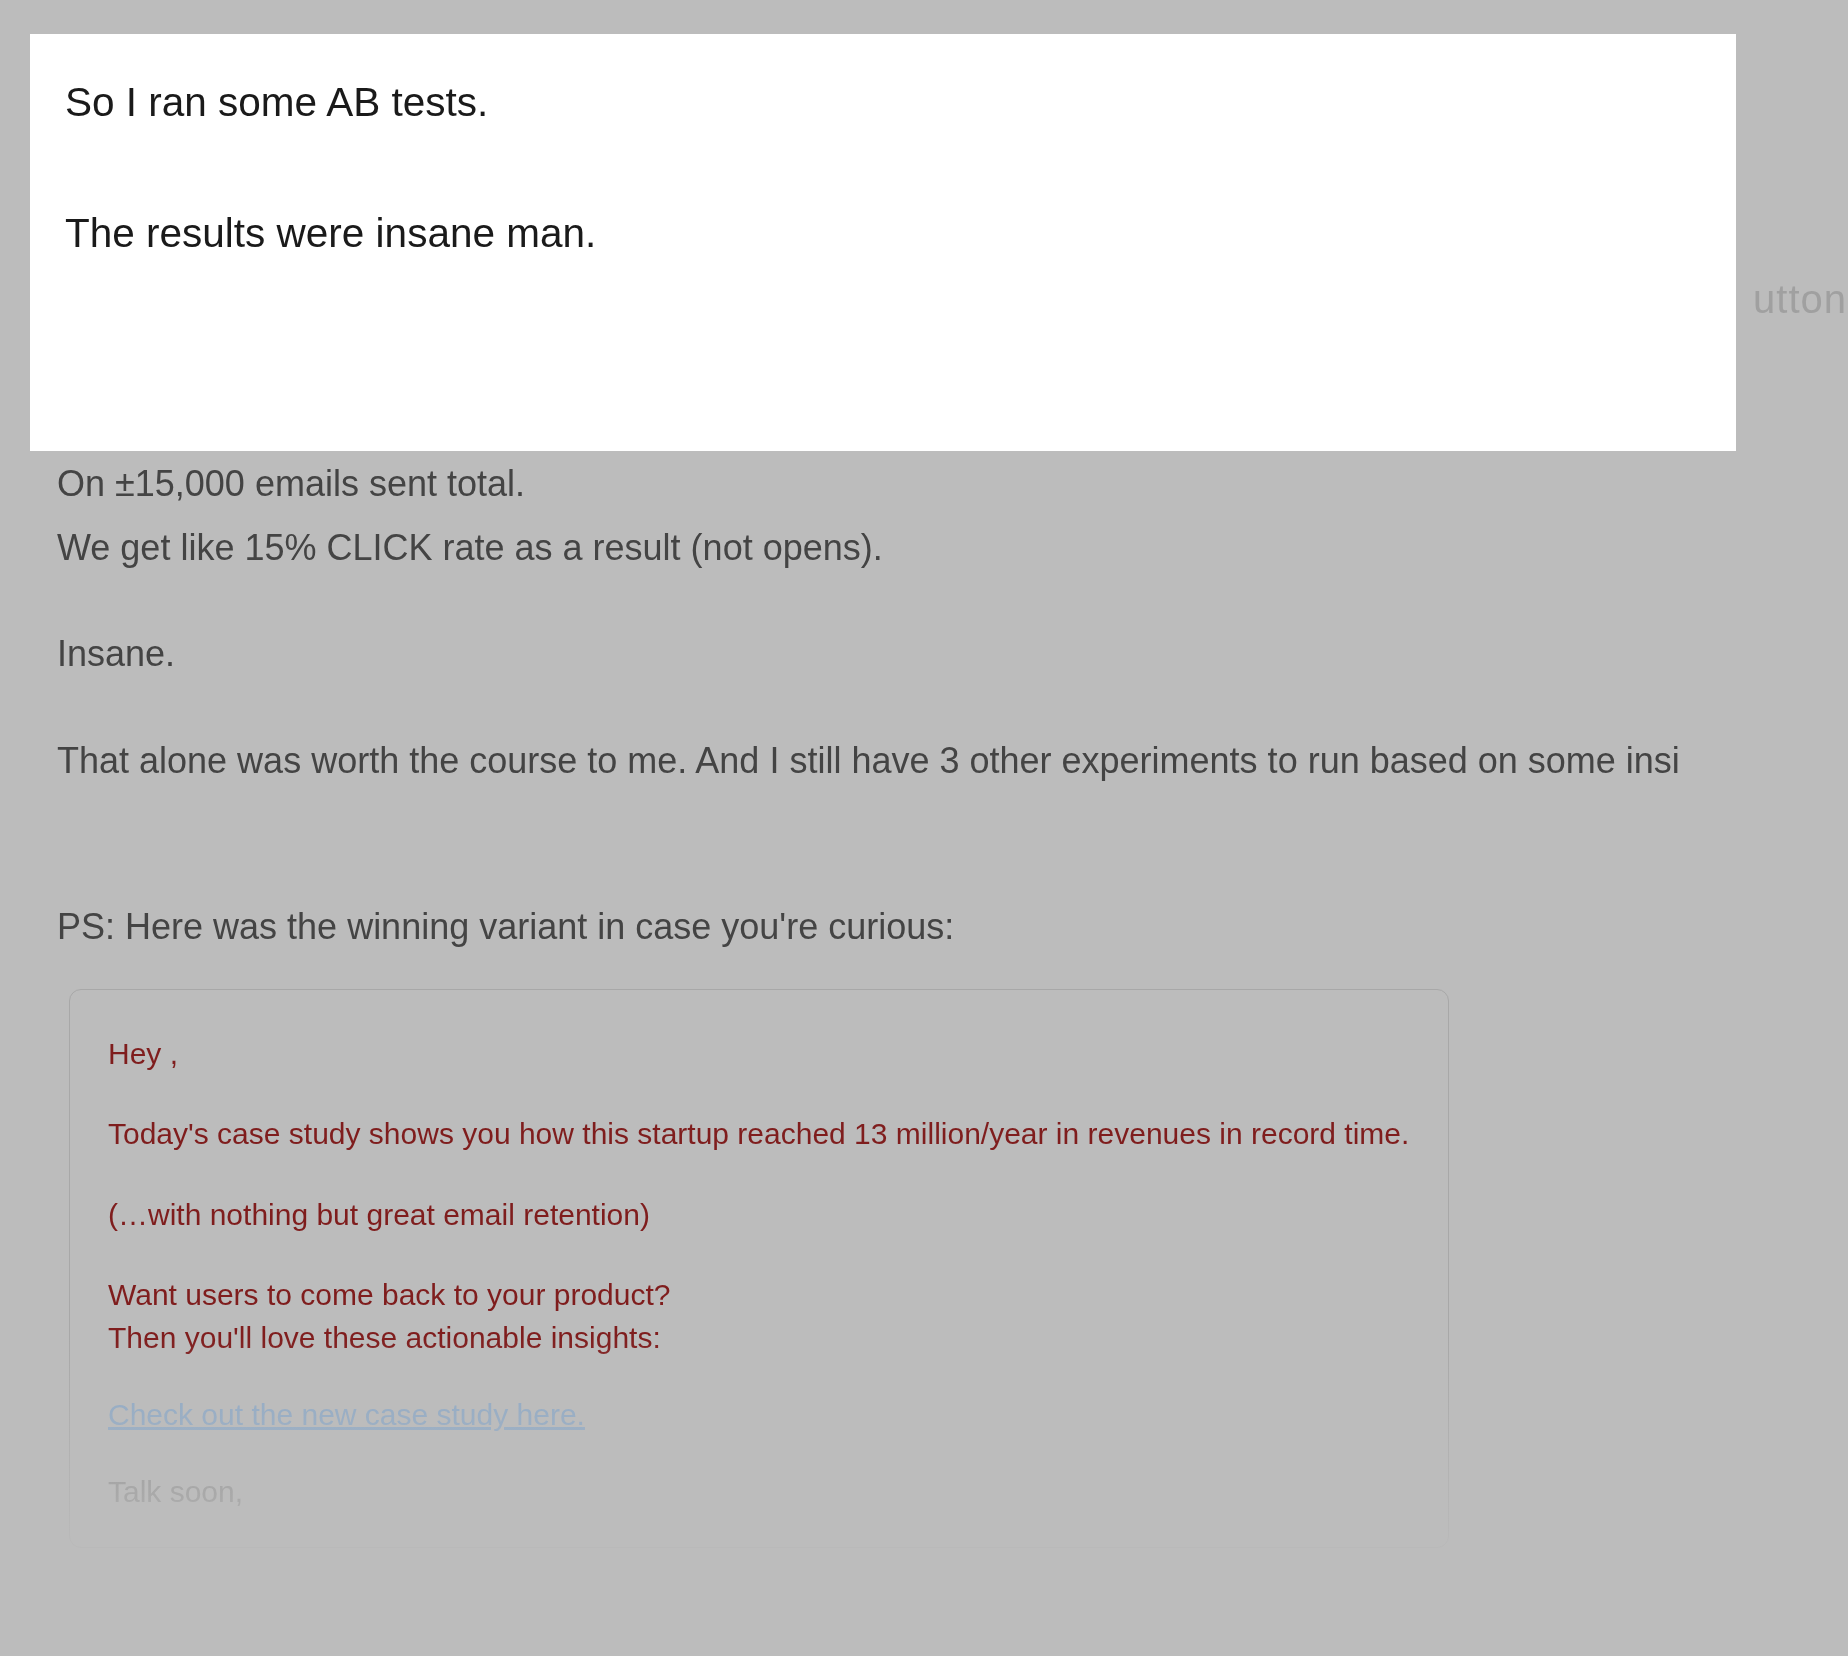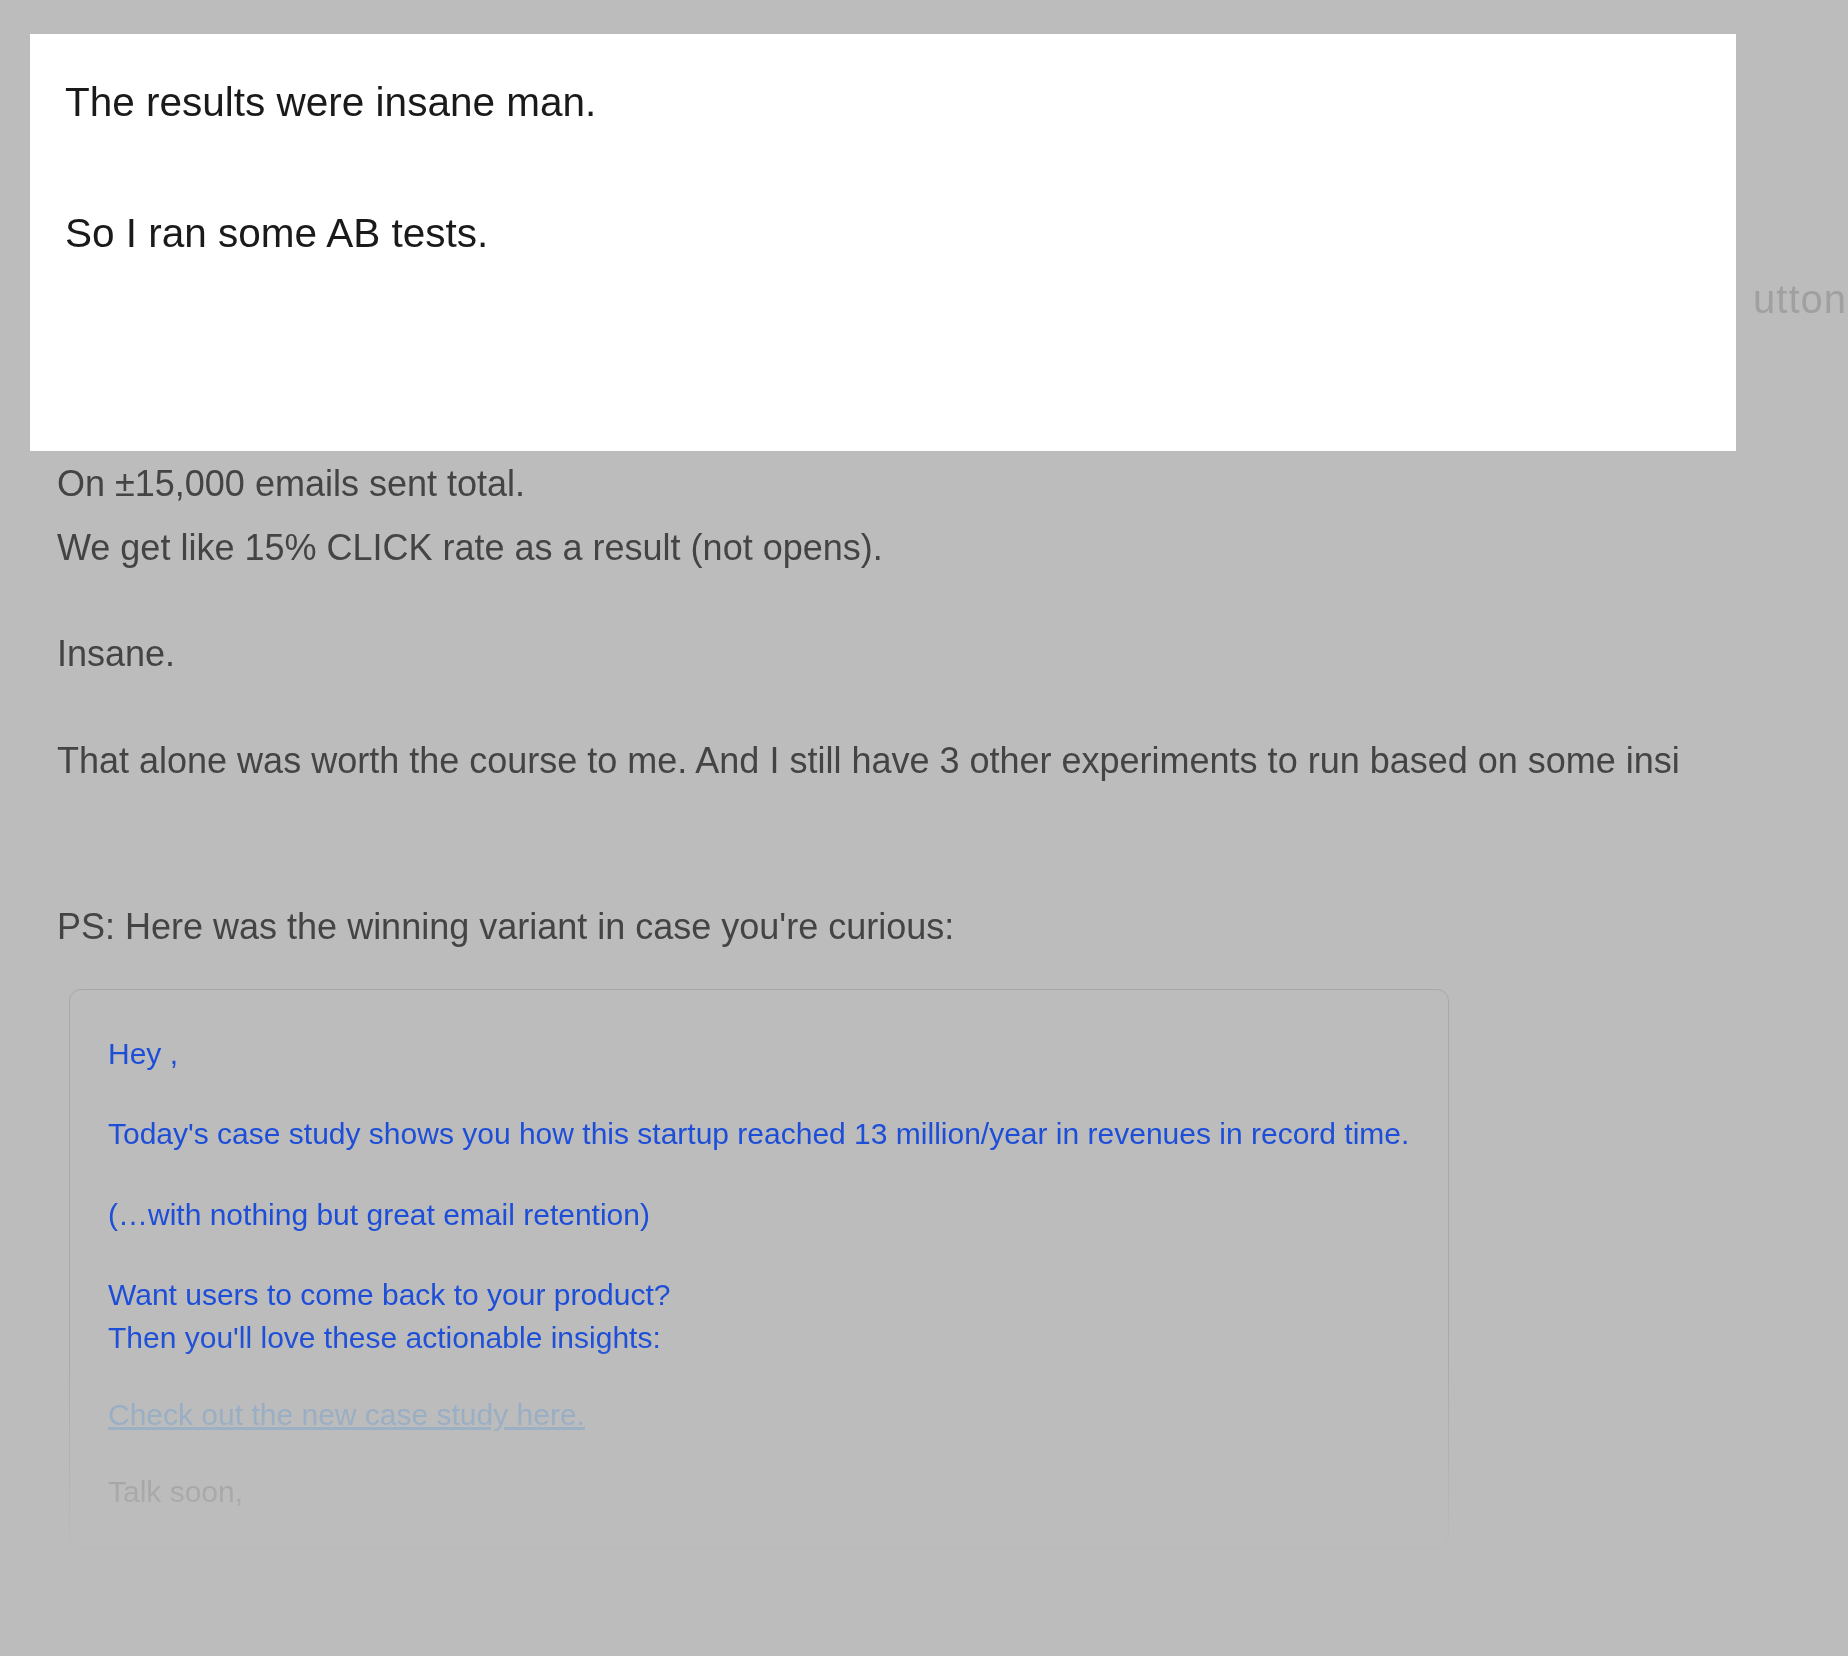--- a/index.html
+++ b/index.html
@@ -70,21 +70,21 @@
       margin-left: 12px;
       width: 1380px;
       border: 1.5px solid #a8a8a8;
       border-radius: 12px;
       padding: 44px 38px 34px 38px;
       background: transparent;
     }
     .quoted-email p {
       font-size: 30px;
       line-height: 1.35;
-      color: #1d4ed8;
+      color: #7f1d1d;
       margin-bottom: 40px;
     }
     .quoted-email p.tight {
       margin-bottom: 2px;
     }
     .quoted-email a {
       color: #8aa8c8;
       text-decoration: underline;
       font-size: 30px;
     }
@@ -128,17 +128,17 @@
     <p class="tight">Want users to come back to your product?</p>
     <p>Then you'll love these actionable insights:</p>
     <div class="link-wrap">
       <a href="#">Check out the new case study here.</a>
     </div>
     <p class="last">Talk soon,</p>
   </div>
 </div>
 
 <div class="highlight-box">
+  <p>So I ran some AB tests.</p>
   <p>The results were insane man.</p>
-  <p>So I ran some AB tests.</p>
 </div>
 
 <div class="fade-bottom"></div>
 
 </body></html>

